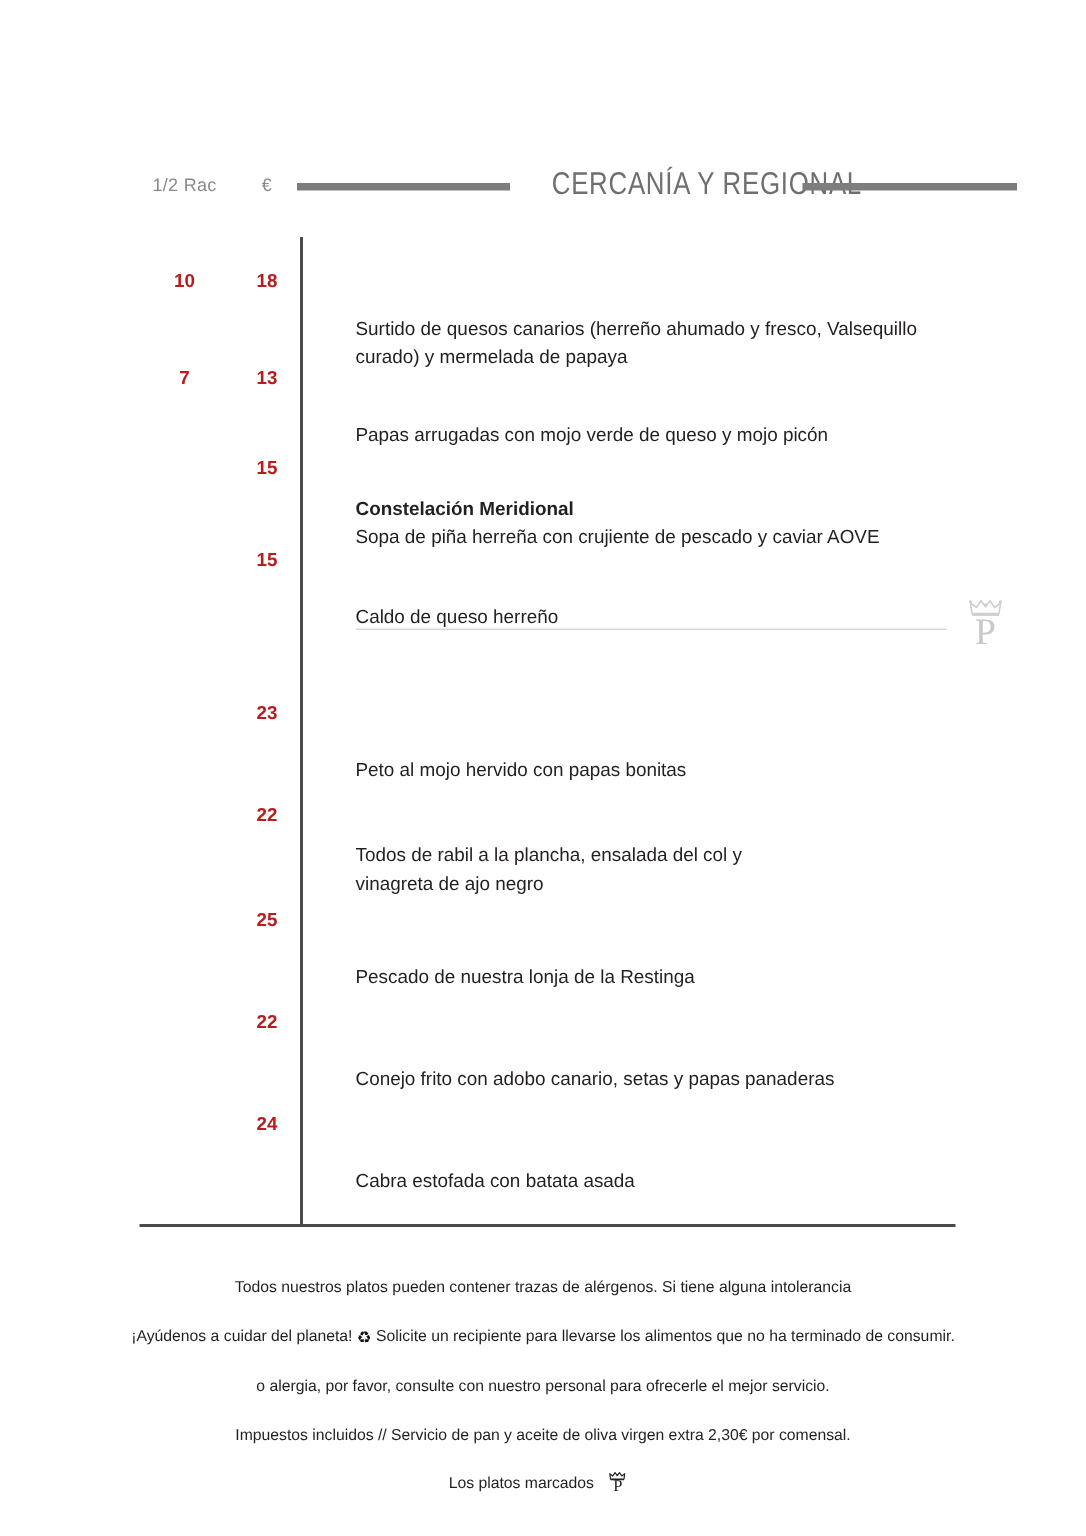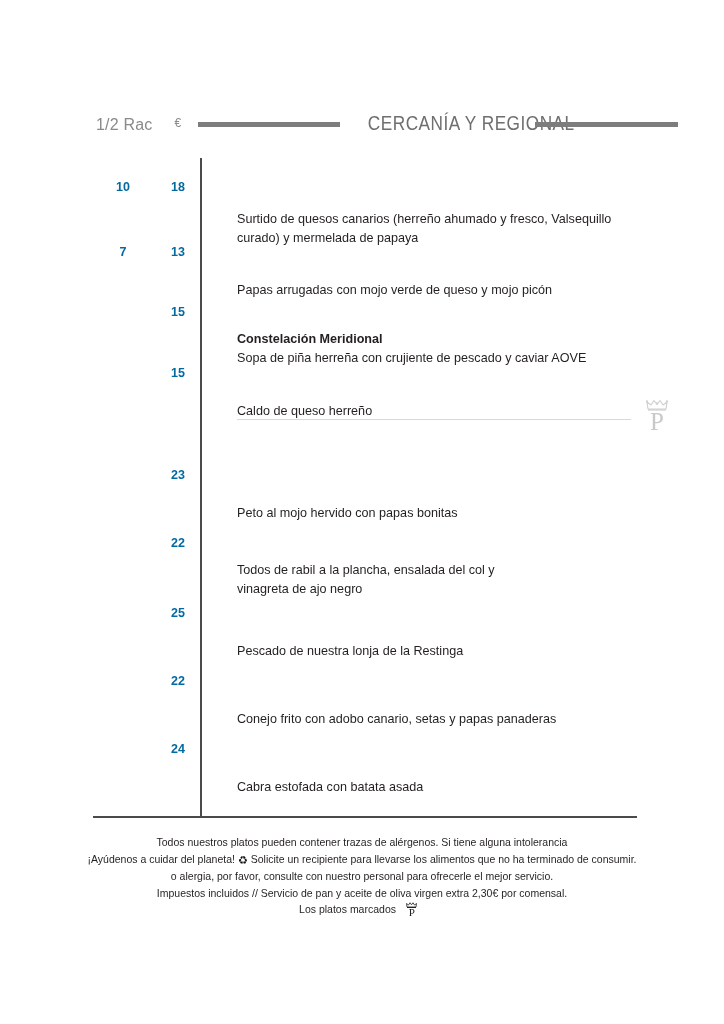--- a/index.html
+++ b/index.html
@@ -25,21 +25,21 @@
   .header-row {
     position: absolute;
     left: 0;
     top: 113px;
     width: 724px;
     height: 26px;
   }
   .col-head {
     position: absolute;
     top: 3px;
-    font-size: 16px;
+    font-size: 12px;
     color: #8a8a8a;
     font-family: "Liberation Sans", sans-serif;
     letter-spacing: 0.2px;
     white-space: nowrap;
     text-align: center;
   }
   .col-head.half {
     left: 96px;
     width: 54px;
   }
@@ -99,21 +99,21 @@
   }
   .row {
     position: absolute;
     left: 0;
     width: 724px;
   }
   .price {
     position: absolute;
     font-size: 12.5px;
     font-weight: bold;
-    color: #0369a1;
+    color: #b91c1c;
     text-align: center;
     white-space: nowrap;
   }
   .price.half { left: 96px; width: 54px; }
   .price.full { left: 158px; width: 40px; }
 
   .dish {
     position: absolute;
     left: 237px;
     width: 404px;
@@ -162,21 +162,21 @@
 
   
   .footer {
     position: absolute;
     left: 0;
     top: 834px;
     width: 724px;
     text-align: center;
   }
   .footer p {
-    margin: 0;
+    margin: 16px;
     font-size: 10.5px;
     line-height: 16.5px;
     color: #231f20;
     white-space: nowrap;
   }
   .recycle {
     font-size: 11px;
     color: #111;
     vertical-align: -1px;
   }

